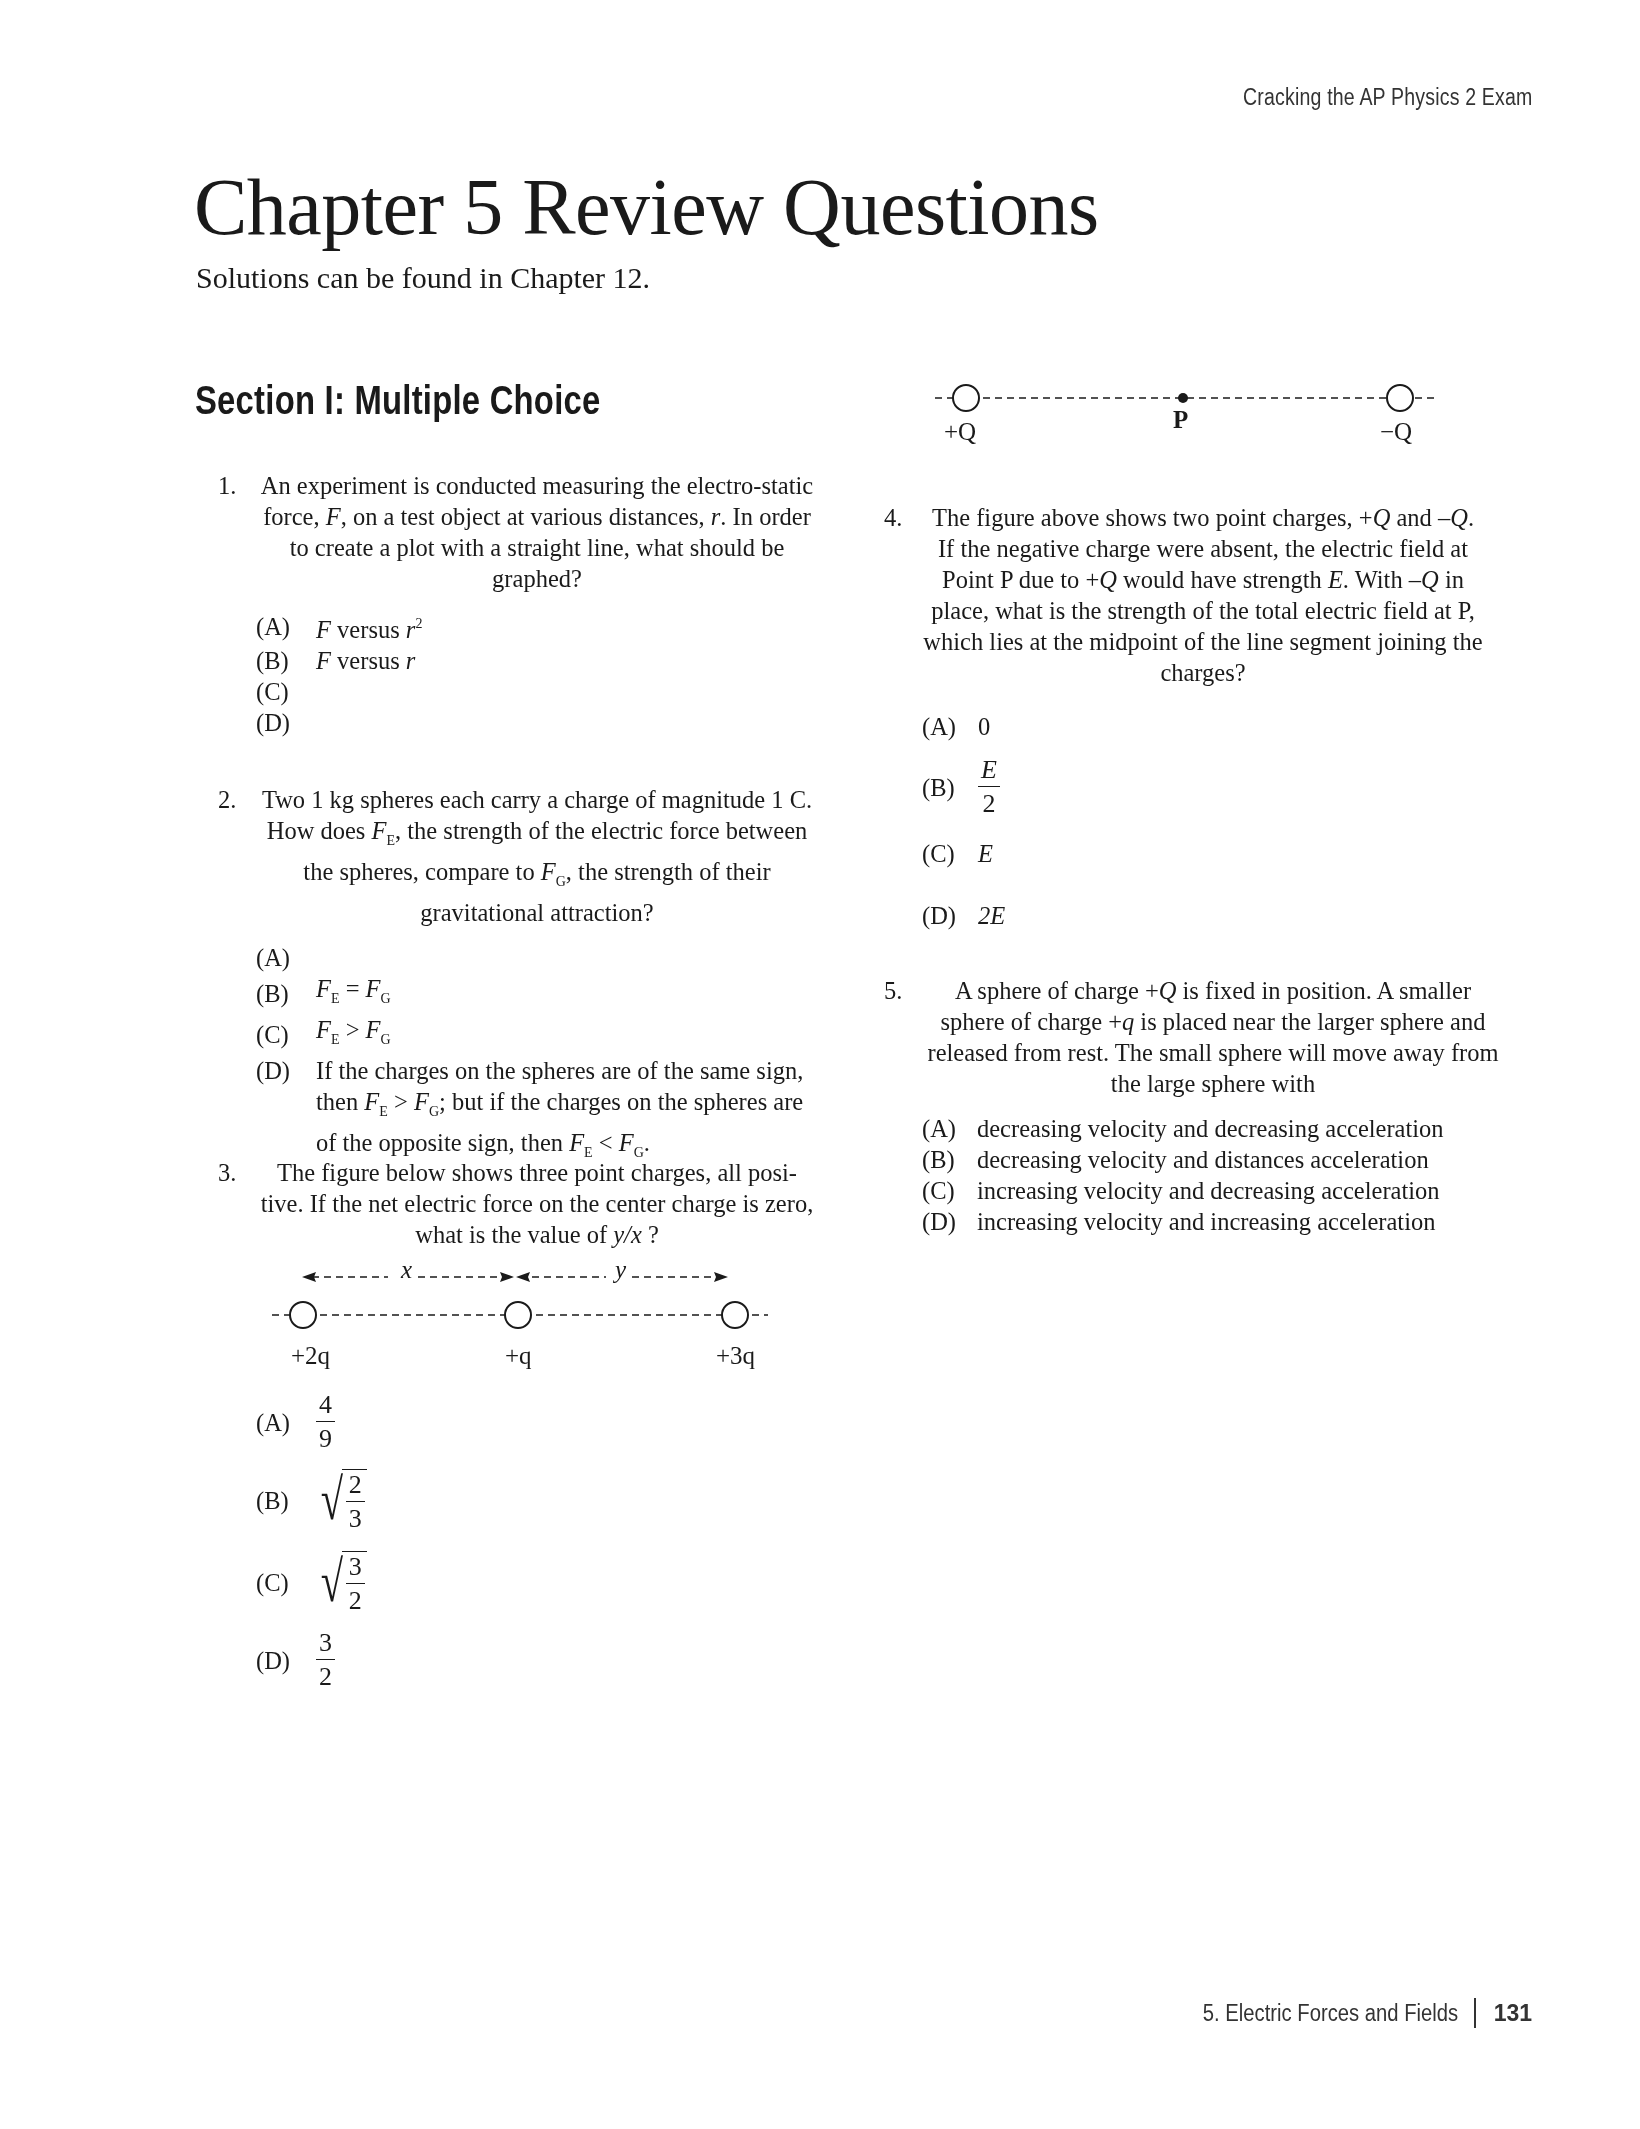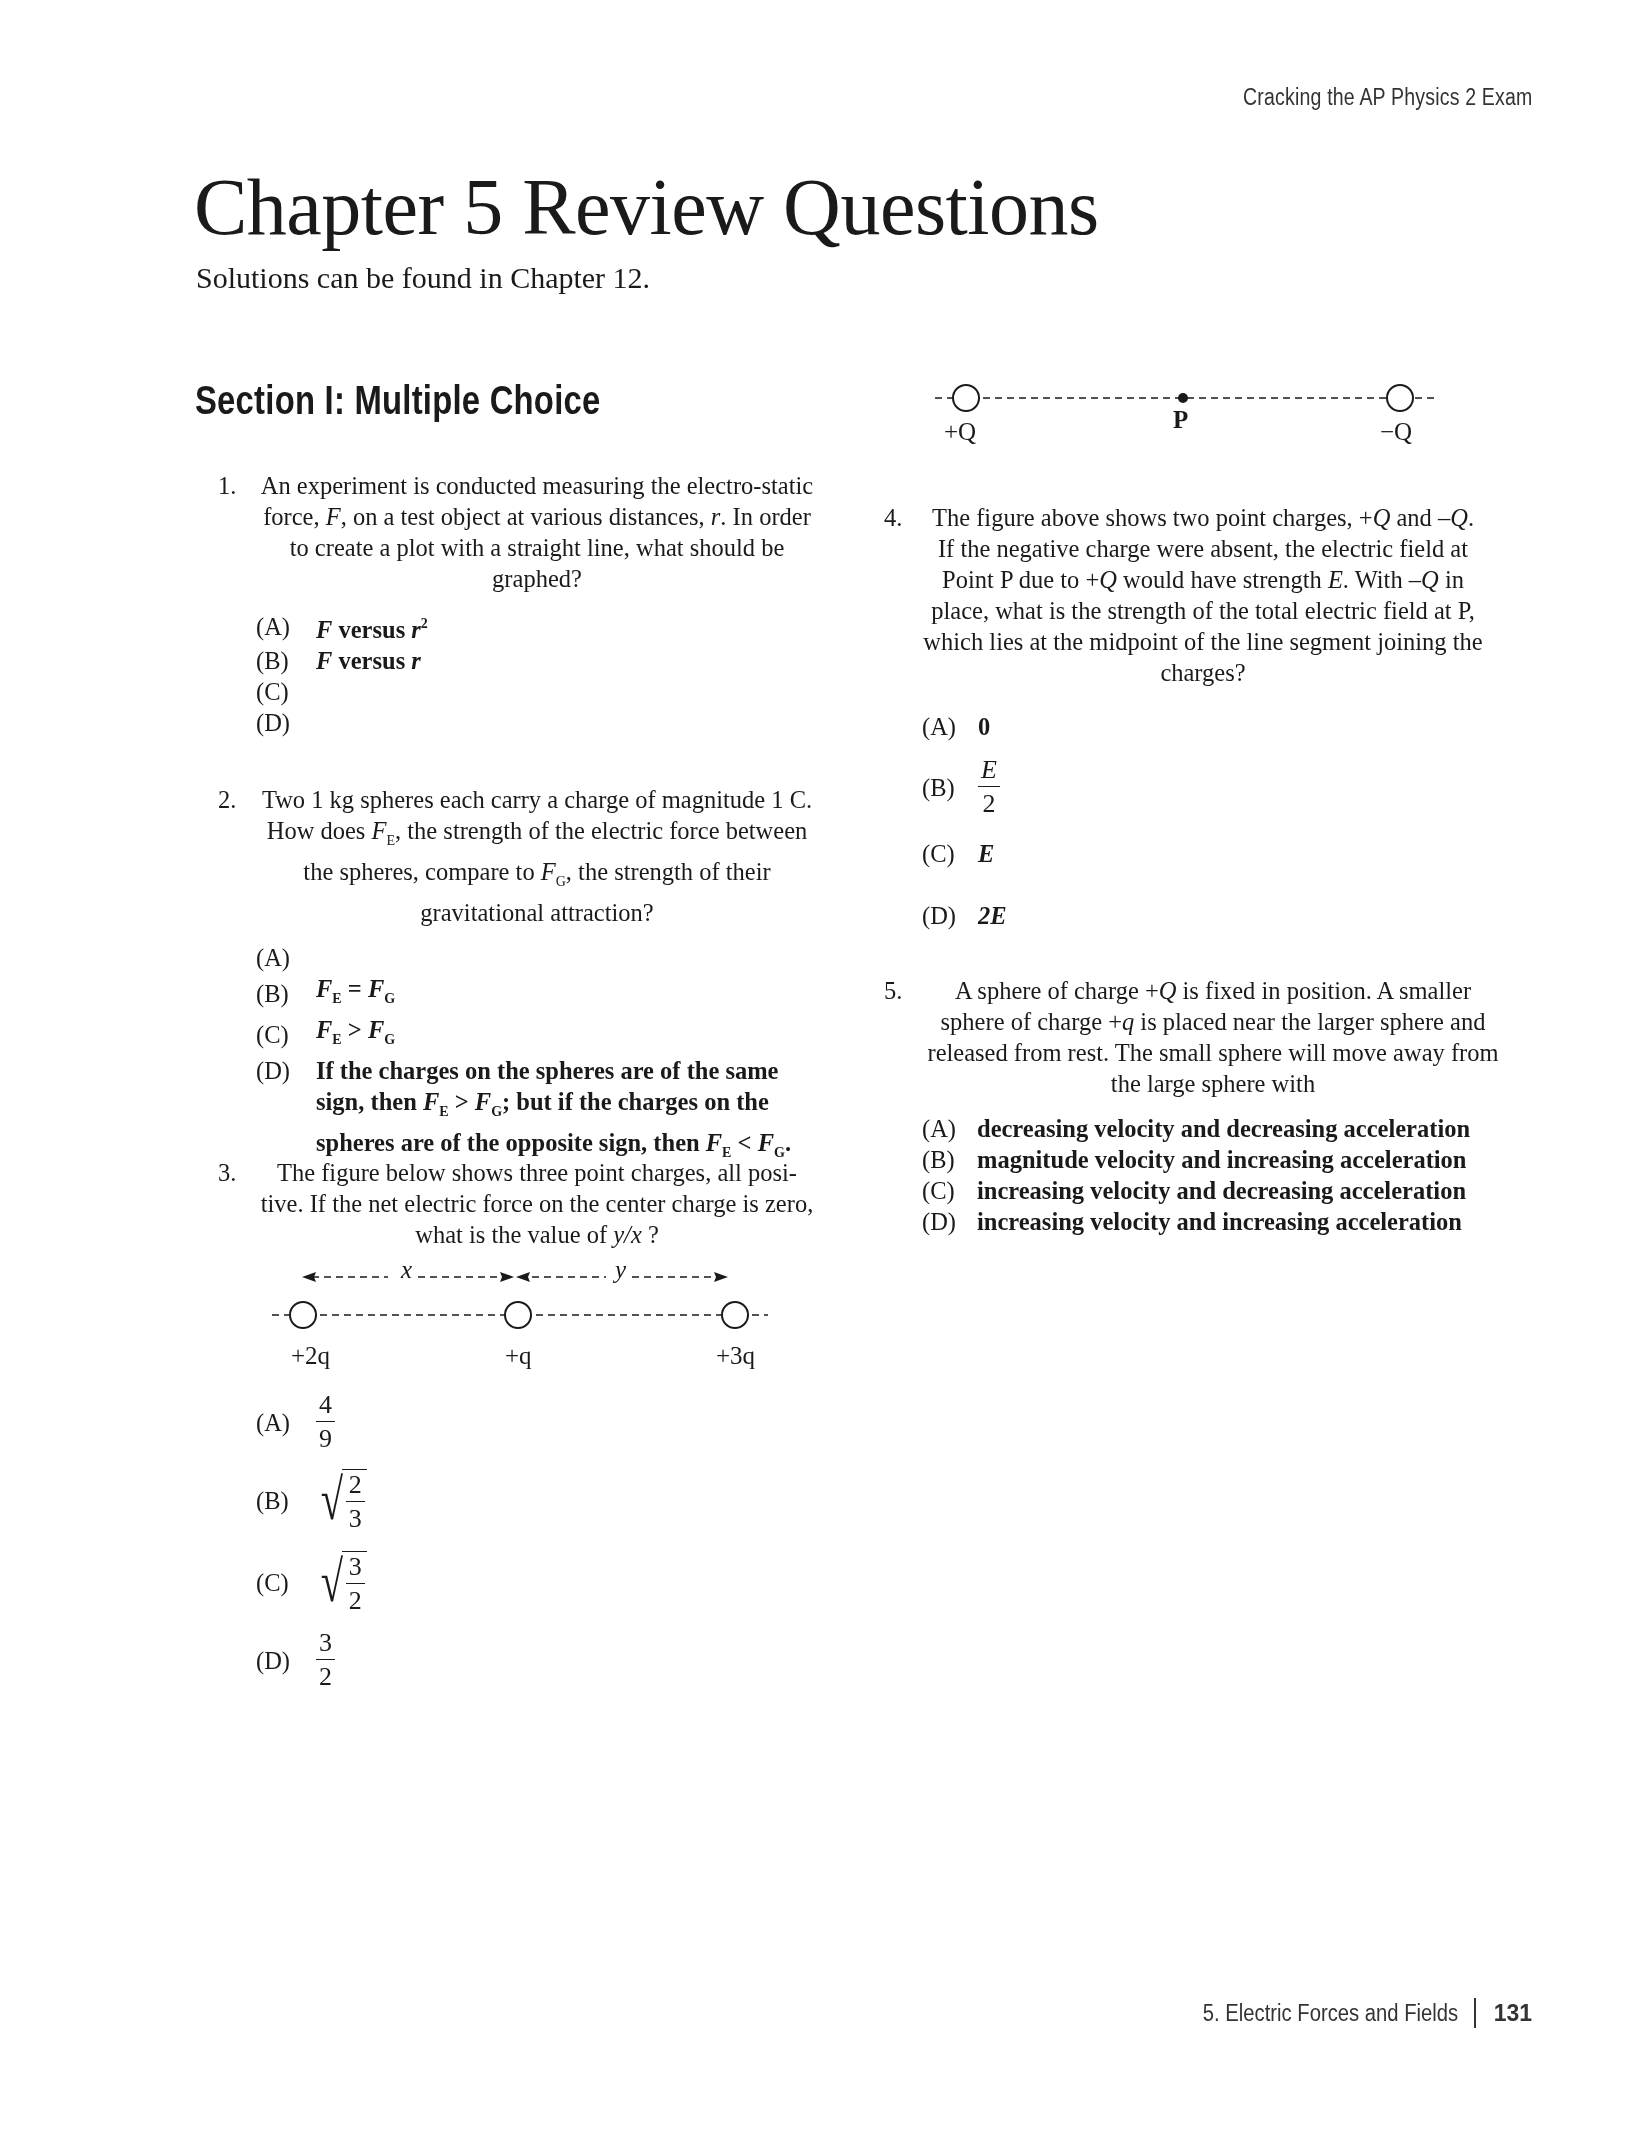--- a/index.html
+++ b/index.html
@@ -12,21 +12,21 @@
   #chapter-sub { position: absolute; top: 261px; left: 196px; font-size: 30px; margin: 0; }
   #section-title { position: absolute; top: 378px; left: 195px; font-size: 40px; font-weight: bold; margin: 0; transform: scaleX(0.82); transform-origin: left center; letter-spacing: 0.3px; }
 
   .q { position: absolute; font-size: 24.5px; line-height: 31px; }
   .q .qnum { position: absolute; left: 0; top: 0; }
   .q .qtext { margin-left: 38px; text-align: center; }
   .q i { font-style: italic; }
   .choices { margin-left: 38px; margin-top: 14px; }
   .choice { display: flex; align-items: center; }
   .choice .letter { width: 60px; flex: none; }
-  .choice .body { flex: 1; font-weight: bold; }
+  .choice .body { flex: 1; }
   sub.s { font-size: 14px; vertical-align: -6px; font-style: normal; }
   sup.s { font-size: 14px; vertical-align: 10px; }
 
   .frac { display: inline-flex; flex-direction: column; align-items: center; line-height: 1; vertical-align: middle; font-size: 26px; }
   .frac .num { padding: 0 3px 3px 3px; border-bottom: 1.5px solid #1a1a1a; }
   .frac .den { padding-top: 4px; }
   .sqrt { display: inline-flex; align-items: center; }
   .sqrt .radical { font-size: 58px; line-height: 1; transform: scaleX(0.7); margin-right: -6px; }
   .sqrt .under { border-top: 1.5px solid #1a1a1a; padding: 2px 2px 0 4px; }
 
@@ -196,21 +196,21 @@
 <div class="q serif" style="left:884px; top:975px; width:620px;">
   <span class="qnum">5.</span>
   <div class="qtext"><span>A sphere of charge +</span><i>Q</i><span> is fixed in position.  A smaller sphere of charge +</span><i>q</i><span> is placed near the larger sphere and released from rest. The small sphere will move away from the large sphere with</span></div>
   <div class="choices">
     <div class="choice">
         <span class="letter" style="width:55px;">(A)</span>
         <span class="body">decreasing velocity and decreasing acceleration</span>
       </div>
     <div class="choice">
         <span class="letter" style="width:55px;">(B)</span>
-        <span class="body">magnitude velocity and increasing acceleration</span>
+        <span class="body">decreasing velocity and distances acceleration</span>
       </div>
     <div class="choice">
         <span class="letter" style="width:55px;">(C)</span>
         <span class="body">increasing velocity and decreasing acceleration</span>
       </div>
     <div class="choice">
         <span class="letter" style="width:55px;">(D)</span>
         <span class="body">increasing velocity and increasing acceleration</span>
       </div>
   </div>

